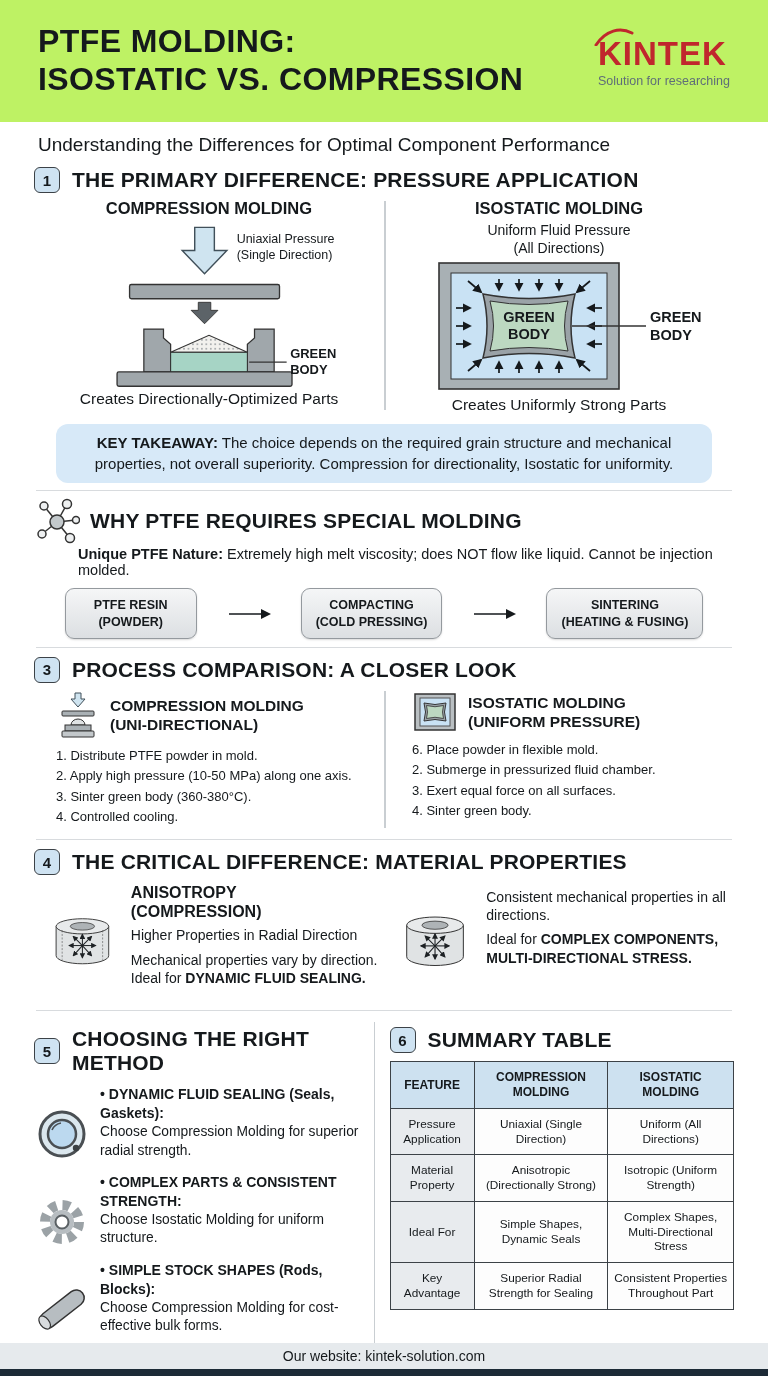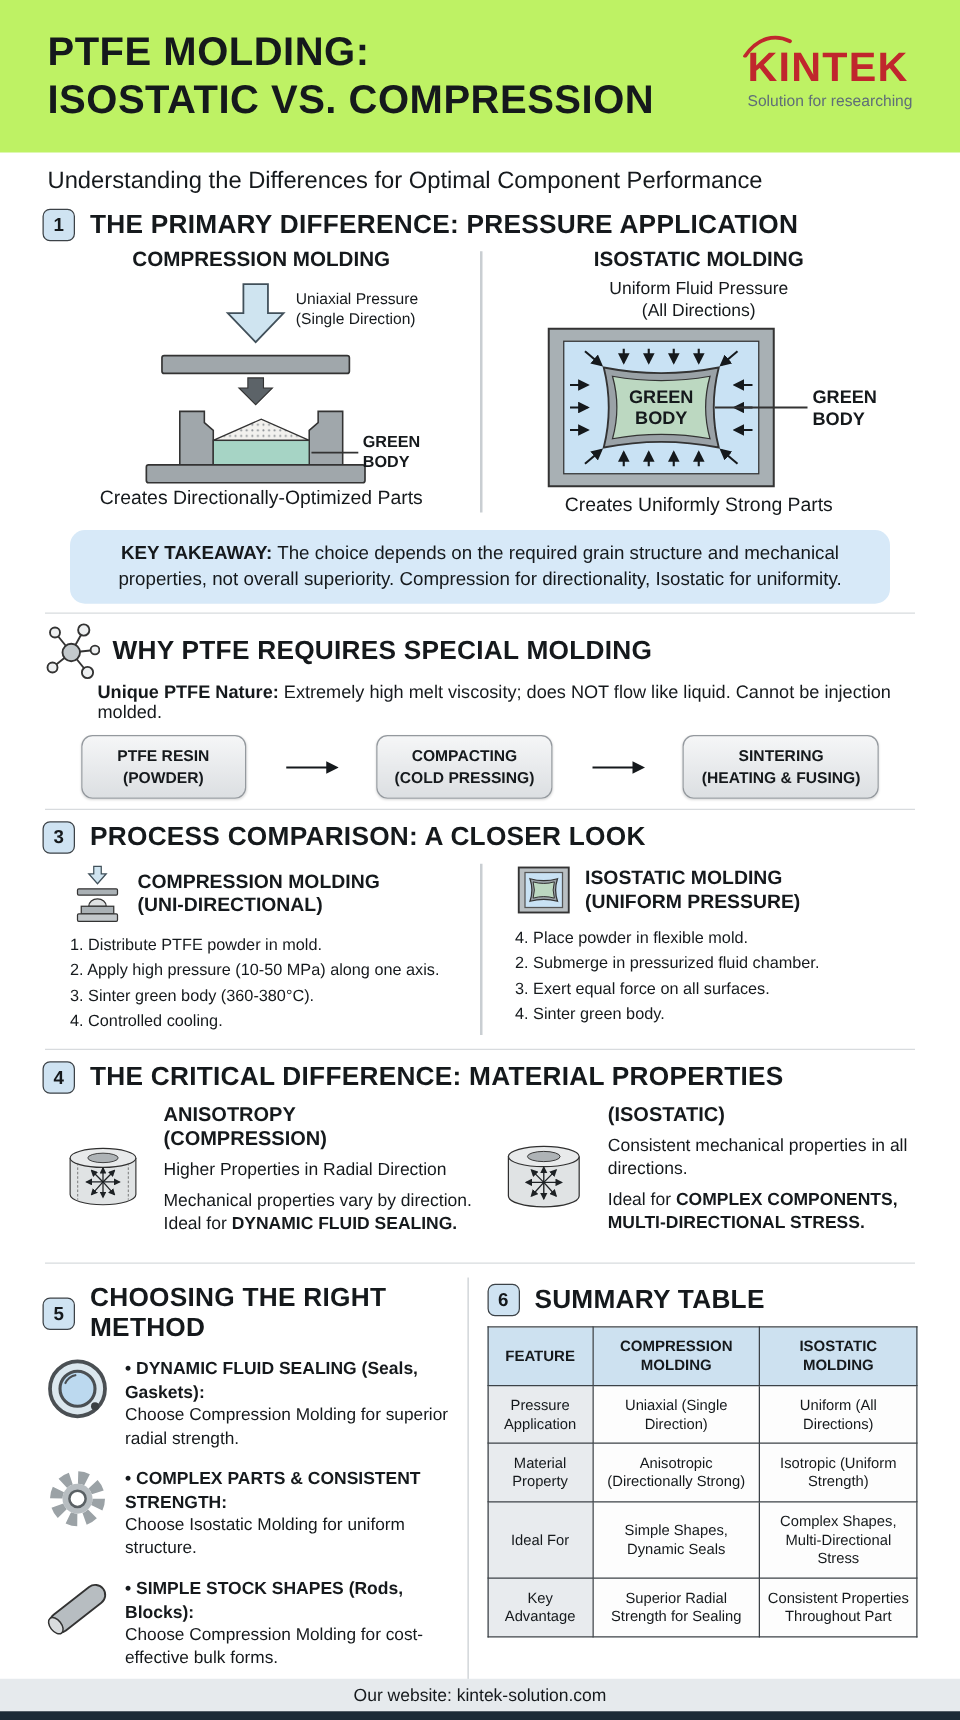--- a/index.html
+++ b/index.html
@@ -80,21 +80,21 @@
   .mat-text { font-size: 14px; line-height: 1.3; }
   .mat-title { font-size: 16px; font-weight: bold; line-height: 1.2; margin-bottom: 5px; }
   .mat-sub { margin-bottom: 6px; }
   .b { font-weight: bold; }
 
   
   .row56 { position: relative; display: flex; }
   .row56 .vdiv { left: 48.5%; }
   .sec5 { width: 48.5%; padding-right: 12px; }
   .sec6 { width: 51.5%; padding-left: 16px; }
-  .choice { display: flex; gap: 10px; margin: 10px 0 13px; align-items: flex-start; }
+  .choice { display: flex; gap: 10px; margin: 10px 0 13px; align-items: flex-end; }
   .choice-icon { flex: 0 0 56px; display: flex; justify-content: center; }
   .choice-text { font-size: 13.8px; line-height: 1.32; }
   .choice-title { font-weight: bold; font-size: 14px; }
 
   table.summary { border-collapse: collapse; width: 100%; margin-top: 8px; }
   .summary th, .summary td {
     border: 1.4px solid #3c4247; text-align: center;
     font-size: 11.8px; padding: 8px 4px; line-height: 1.25;
   }
   .summary th { background: #cde1f0; font-weight: bold; font-size: 12px; }
@@ -304,21 +304,21 @@
             <rect x="8" y="7" width="30" height="28" fill="#c9e2f4" stroke="#555" stroke-width="1"></rect>
             <path d="M12,12 Q23,15 34,12 Q31,21 34,30 Q23,27 12,30 Q15,21 12,12 Z" fill="#9aa2a7" stroke="#333"></path>
             <path d="M14.5,14.5 Q23,17 31.5,14.5 Q29.5,21 31.5,27.5 Q23,25 14.5,27.5 Q16.5,21 14.5,14.5 Z" fill="#bcd8c1" stroke="#333" stroke-width=".8"></path>
           </svg>
           <div class="proc-title">
             <div>ISOSTATIC MOLDING</div>
             <div>(UNIFORM PRESSURE)</div>
           </div>
         </div>
         <div class="steps">
-          <div>4. Place powder in flexible mold.</div>
+          <div>6. Place powder in flexible mold.</div>
           <div>2. Submerge in pressurized fluid chamber.</div>
           <div>3. Exert equal force on all surfaces.</div>
           <div>4. Sinter green body.</div>
         </div>
       </div>
     </div>
   </section>
 
   <hr class="hr">
 
@@ -378,21 +378,20 @@
             <line x1="68" y1="68" x2="42" y2="68" marker-end="url(#ai)"></line>
             <line x1="68" y1="68" x2="94" y2="68" marker-end="url(#ai)"></line>
             <line x1="68" y1="68" x2="50" y2="50" marker-end="url(#ai)"></line>
             <line x1="68" y1="68" x2="86" y2="50" marker-end="url(#ai)"></line>
             <line x1="68" y1="68" x2="50" y2="88" marker-end="url(#ai)"></line>
             <line x1="68" y1="68" x2="86" y2="88" marker-end="url(#ai)"></line>
           </g>
         </svg>
         <div class="mat-text">
           <div class="mat-title">
-            <div>(ISOSTATIC)</div>
           </div>
           <div class="mat-sub">Consistent mechanical properties in all directions.</div>
           <div>
             <span>Ideal for </span><span class="b">COMPLEX COMPONENTS, MULTI-DIRECTIONAL STRESS.</span>
           </div>
         </div>
       </div>
     </div>
   </section>
 

